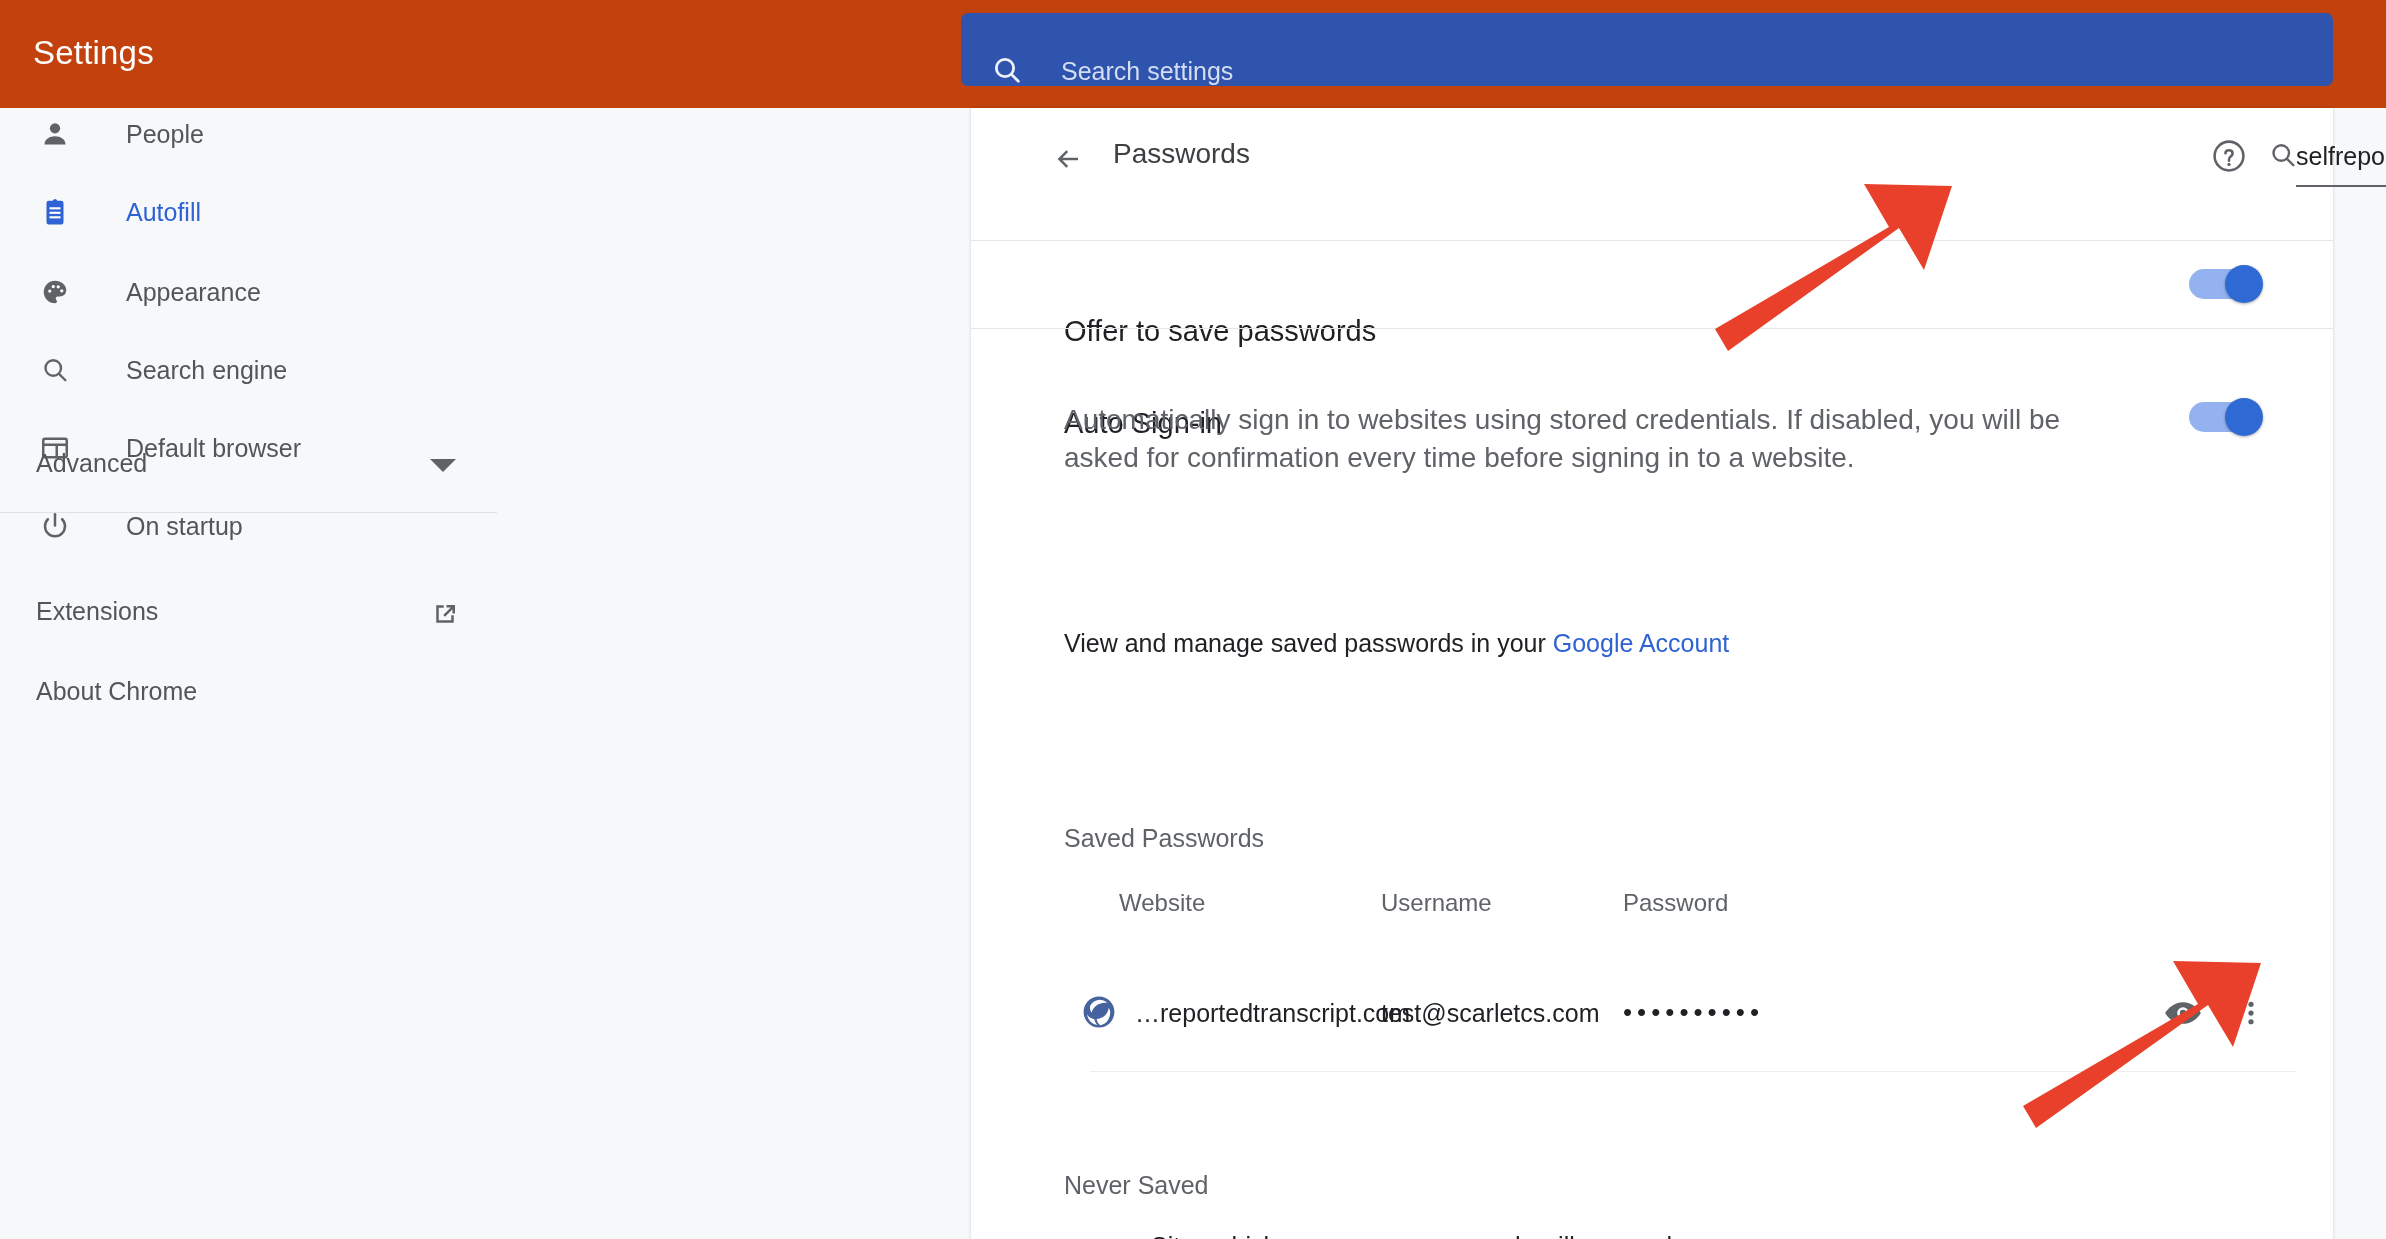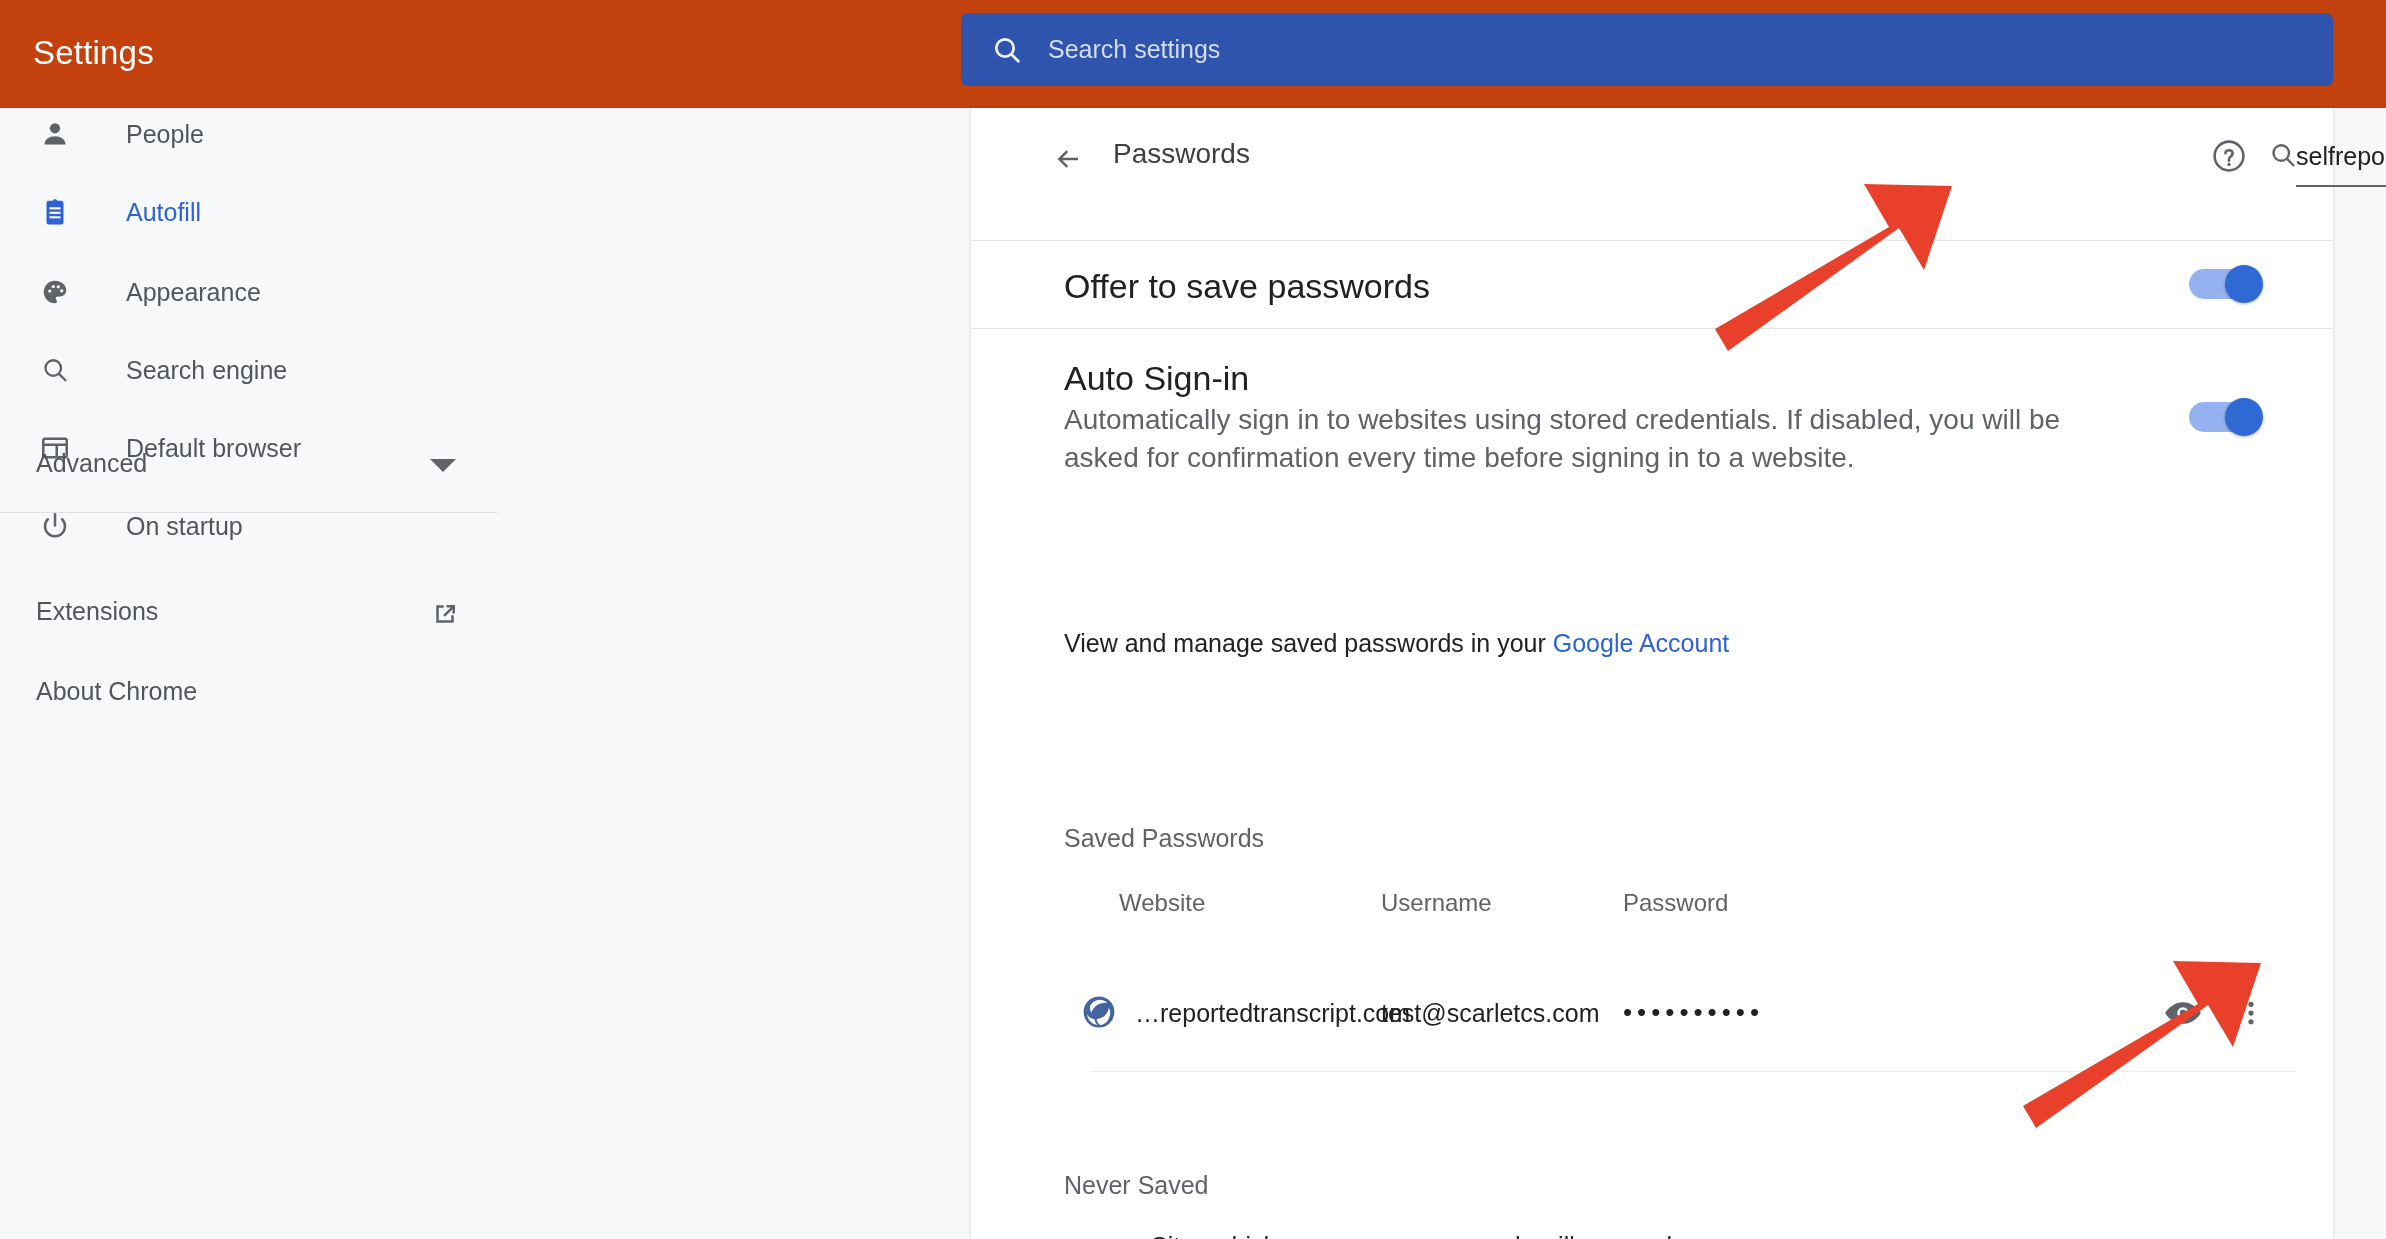--- a/index.html
+++ b/index.html
@@ -33,21 +33,22 @@
   }
   #global-search-box {
     position: absolute;
     left: 961px;
     top: 13px;
     width: 1372px;
     height: 73px;
     background: #2f54ad;
     border-radius: 7px;
     display: flex;
-    align-items: center;
+    align-items: flex-end;
+    gap: 13px;
   }
   #global-search-icon {
     width: 32px;
     height: 32px;
     margin-left: 30px;
     flex: 0 0 auto;
     opacity: .92;
   }
   #global-search-input {
     border: none;
@@ -227,22 +228,23 @@
   
   .setting-row {
     position: absolute;
     left: 0;
     width: 1362px;
     border-top: 1px solid #e5e6e8;
   }
   .setting-title {
     position: absolute;
     left: 93px;
-    font-size: 34px;
+    font-size: 29px;
     color: #202124;
+    margin-top: 48px;
   }
   .setting-sub {
     position: absolute;
     left: 93px;
     width: 1040px;
     font-size: 28px;
     line-height: 38px;
     color: #5f6368;
   }
   .toggle {

